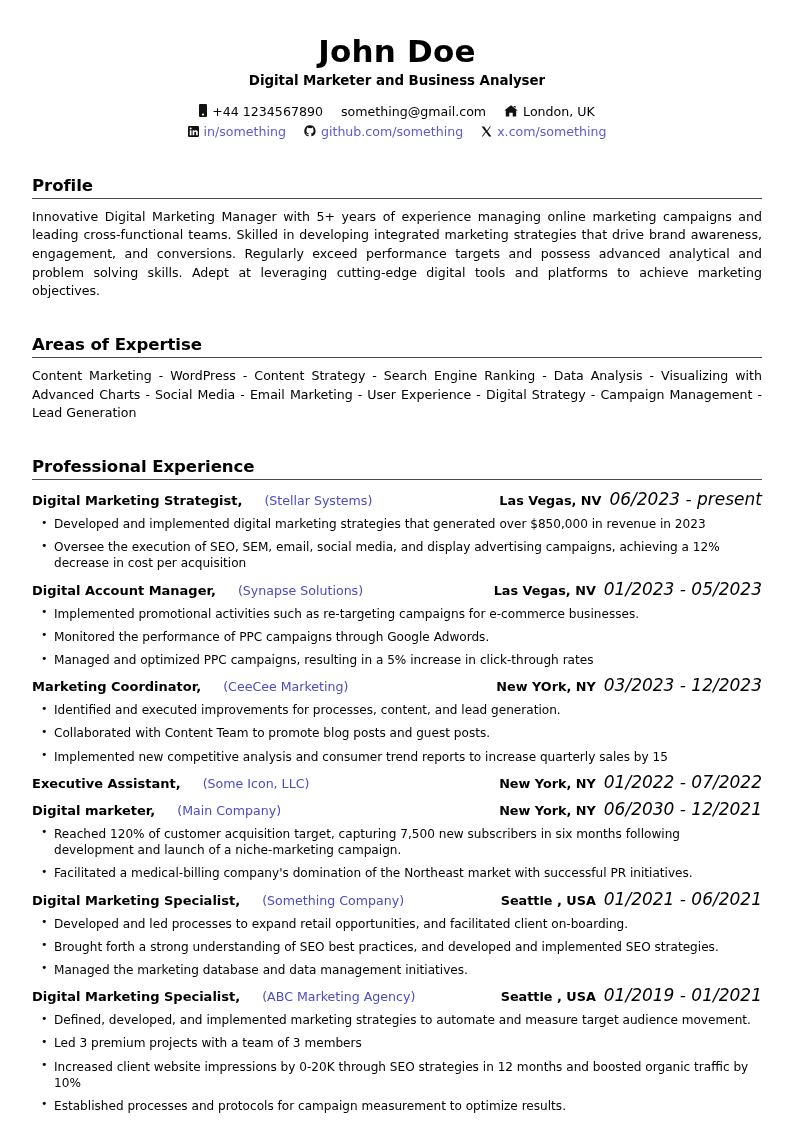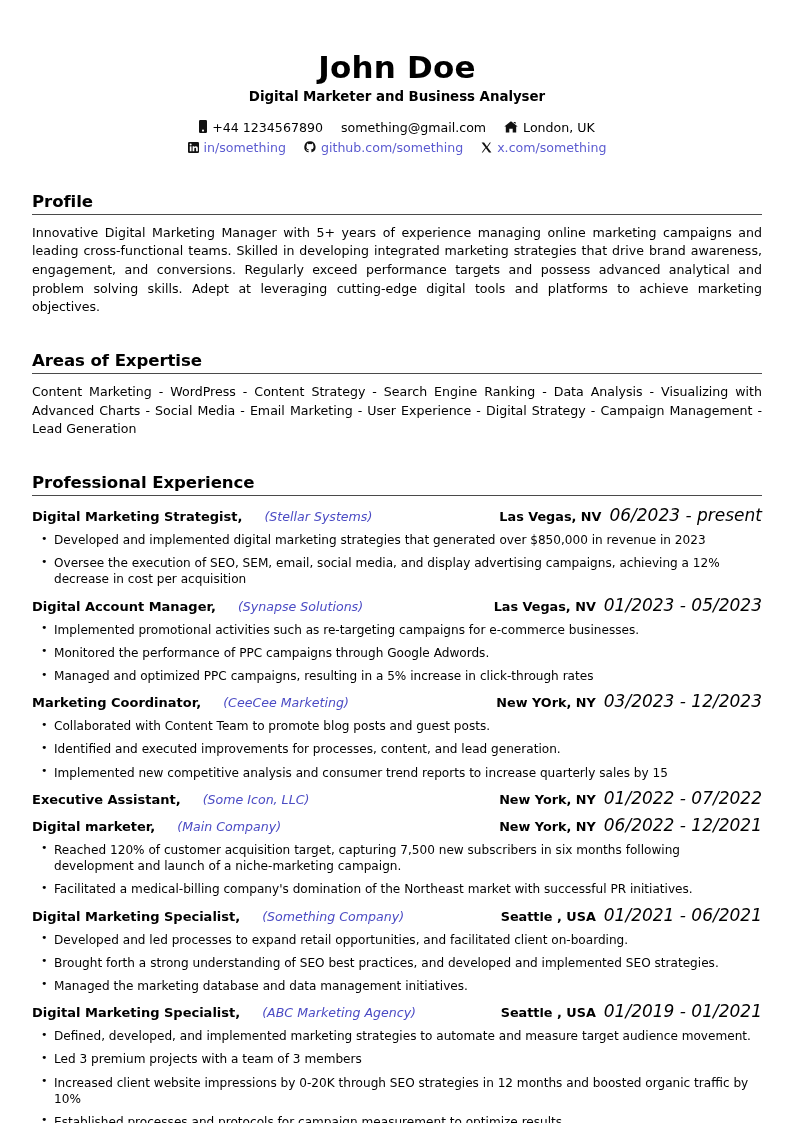--- a/index.html
+++ b/index.html
@@ -10,21 +10,21 @@
   body {
     font-family: "DejaVu Sans", sans-serif;
     color: #000000;
   }
   .page {
     position: relative;
     width: 794px;
     height: 1123px;
     background: #ffffff;
     box-sizing: border-box;
-    padding: 44px 32px 0 32px;
+    padding: 28px 32px 0 32px;
     overflow: hidden;
   }
 
   
   .hdr { text-align: center; }
   .hdr-name {
     font-size: 31px;
     font-weight: bold;
     letter-spacing: 0.2px;
     line-height: 1.12;
@@ -99,21 +99,20 @@
     flex: 0 1 auto;
     white-space: nowrap;
     gap: 16px;
   }
   .exp-role {
     font-weight: bold;
     font-size: 13px;
   }
   .exp-company {
     color: #4b4bc4;
-    font-style: italic;
     font-size: 12.6px;
     margin-left: 6px;
   }
   .exp-company.plain { color: #000000; }
   .exp-spacer { flex: 1 1 auto; }
   .exp-right {
     display: flex;
     align-items: baseline;
     flex: 0 0 auto;
     white-space: nowrap;
@@ -268,22 +267,22 @@
               <span class="exp-role">Marketing Coordinator,</span>
               <span class="exp-company">(CeeCee Marketing)</span>
             </div>
             <div class="exp-spacer"></div>
             <div class="exp-right">
               <span class="exp-loc">New YOrk, NY</span>
               <span class="exp-dates">03/2023 - 12/2023</span>
             </div>
           </div>
           <ul class="bullets">
+            <li>Identified and executed improvements for processes, content, and lead generation.</li>
             <li>Collaborated with Content Team to promote blog posts and guest posts.</li>
-            <li>Identified and executed improvements for processes, content, and lead generation.</li>
             <li>Implemented new competitive analysis and consumer trend reports to increase quarterly sales by 15</li>
           </ul>
         </div>
         <div class="exp">
           <div class="exp-line">
             <div class="exp-left">
               <span class="exp-role">Executive Assistant,</span>
               <span class="exp-company">(Some Icon, LLC)</span>
             </div>
             <div class="exp-spacer"></div>
@@ -295,21 +294,21 @@
         </div>
         <div class="exp">
           <div class="exp-line">
             <div class="exp-left">
               <span class="exp-role">Digital marketer,</span>
               <span class="exp-company">(Main Company)</span>
             </div>
             <div class="exp-spacer"></div>
             <div class="exp-right">
               <span class="exp-loc">New York, NY</span>
-              <span class="exp-dates">06/2022 - 12/2021</span>
+              <span class="exp-dates">06/2030 - 12/2021</span>
             </div>
           </div>
           <ul class="bullets">
             <li>Reached 120% of customer acquisition target, capturing 7,500 new subscribers in six months following development and launch of a niche-marketing campaign.</li>
             <li>Facilitated a medical-billing company's domination of the Northeast market with successful PR initiatives.</li>
           </ul>
         </div>
         <div class="exp">
           <div class="exp-line">
             <div class="exp-left">

